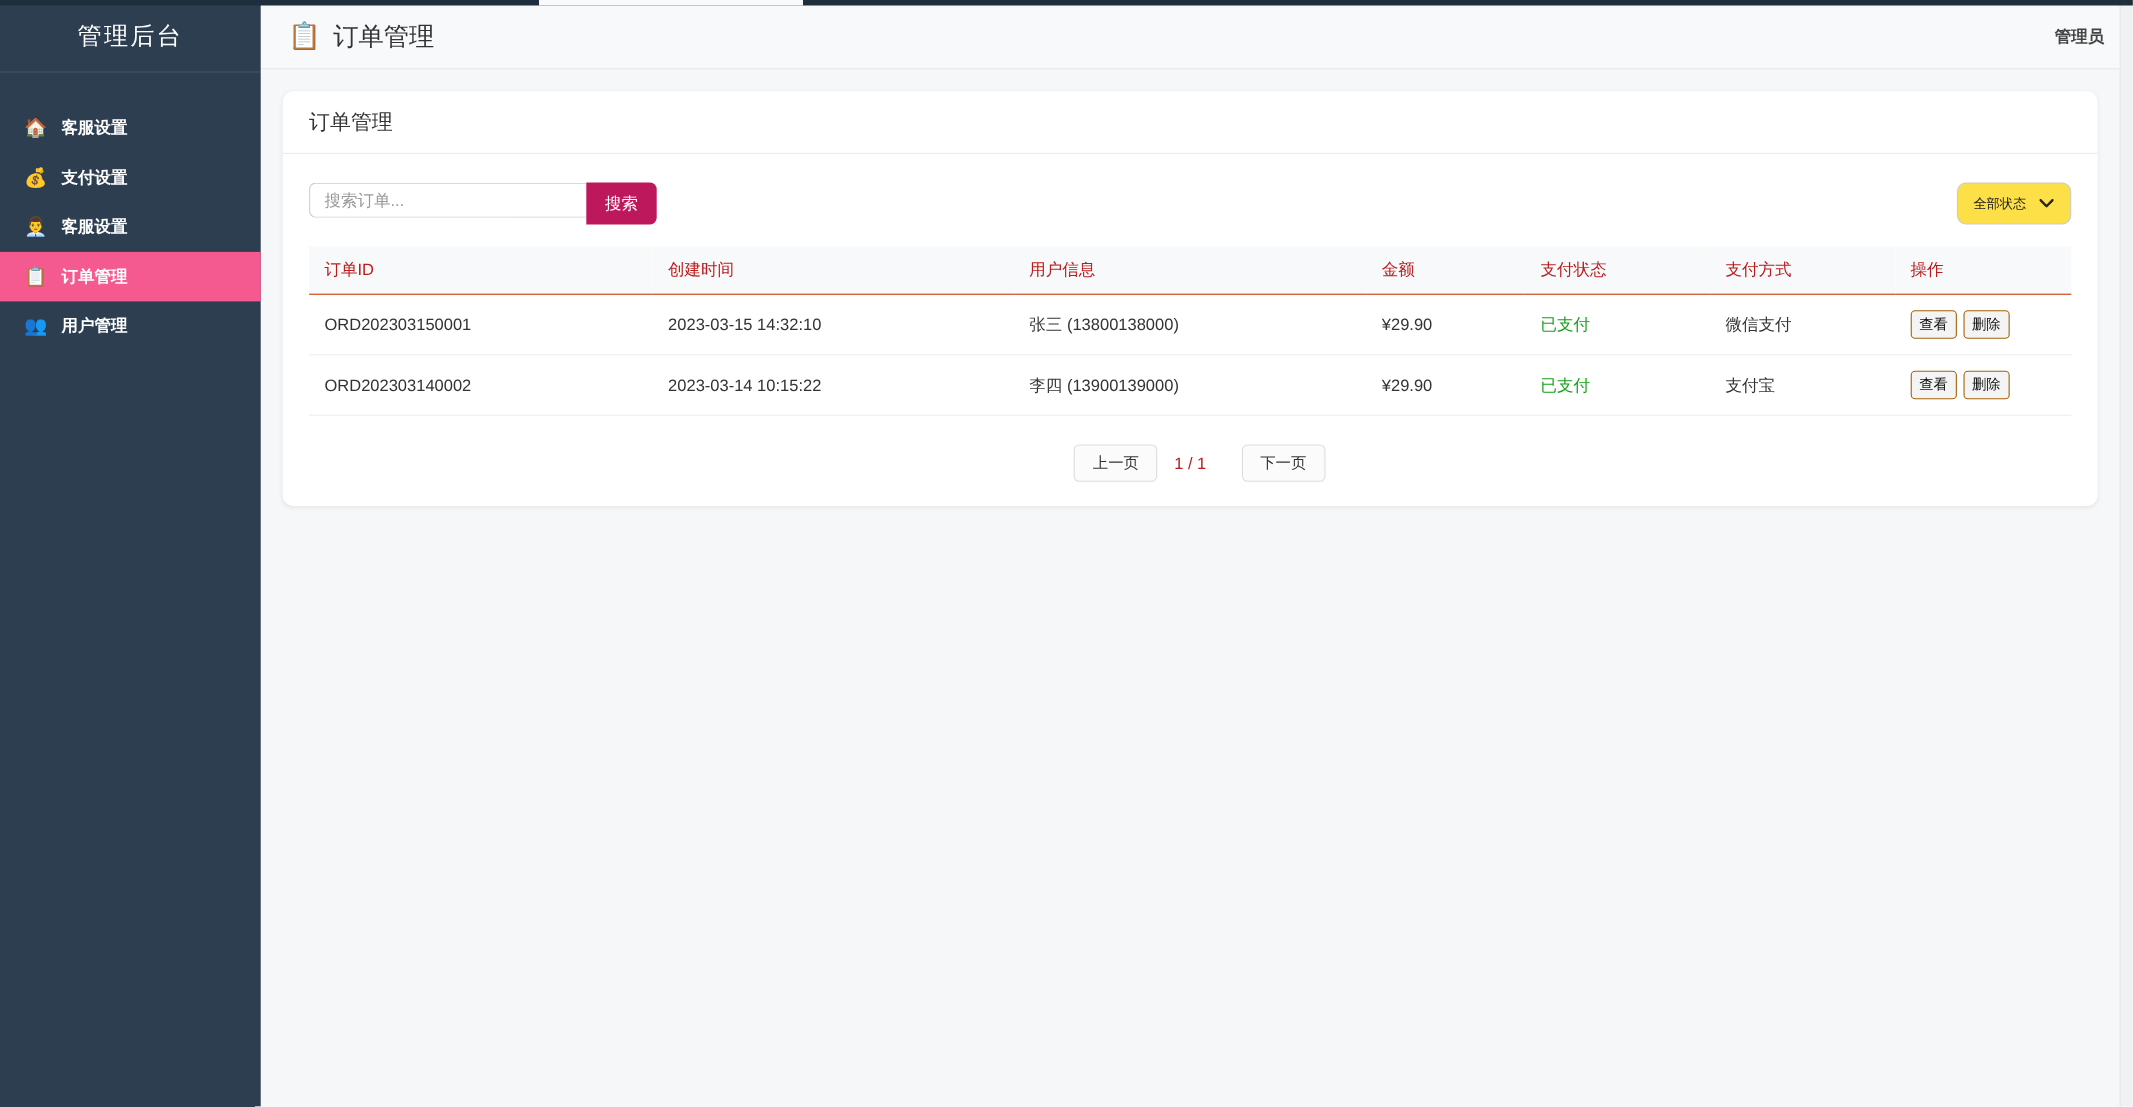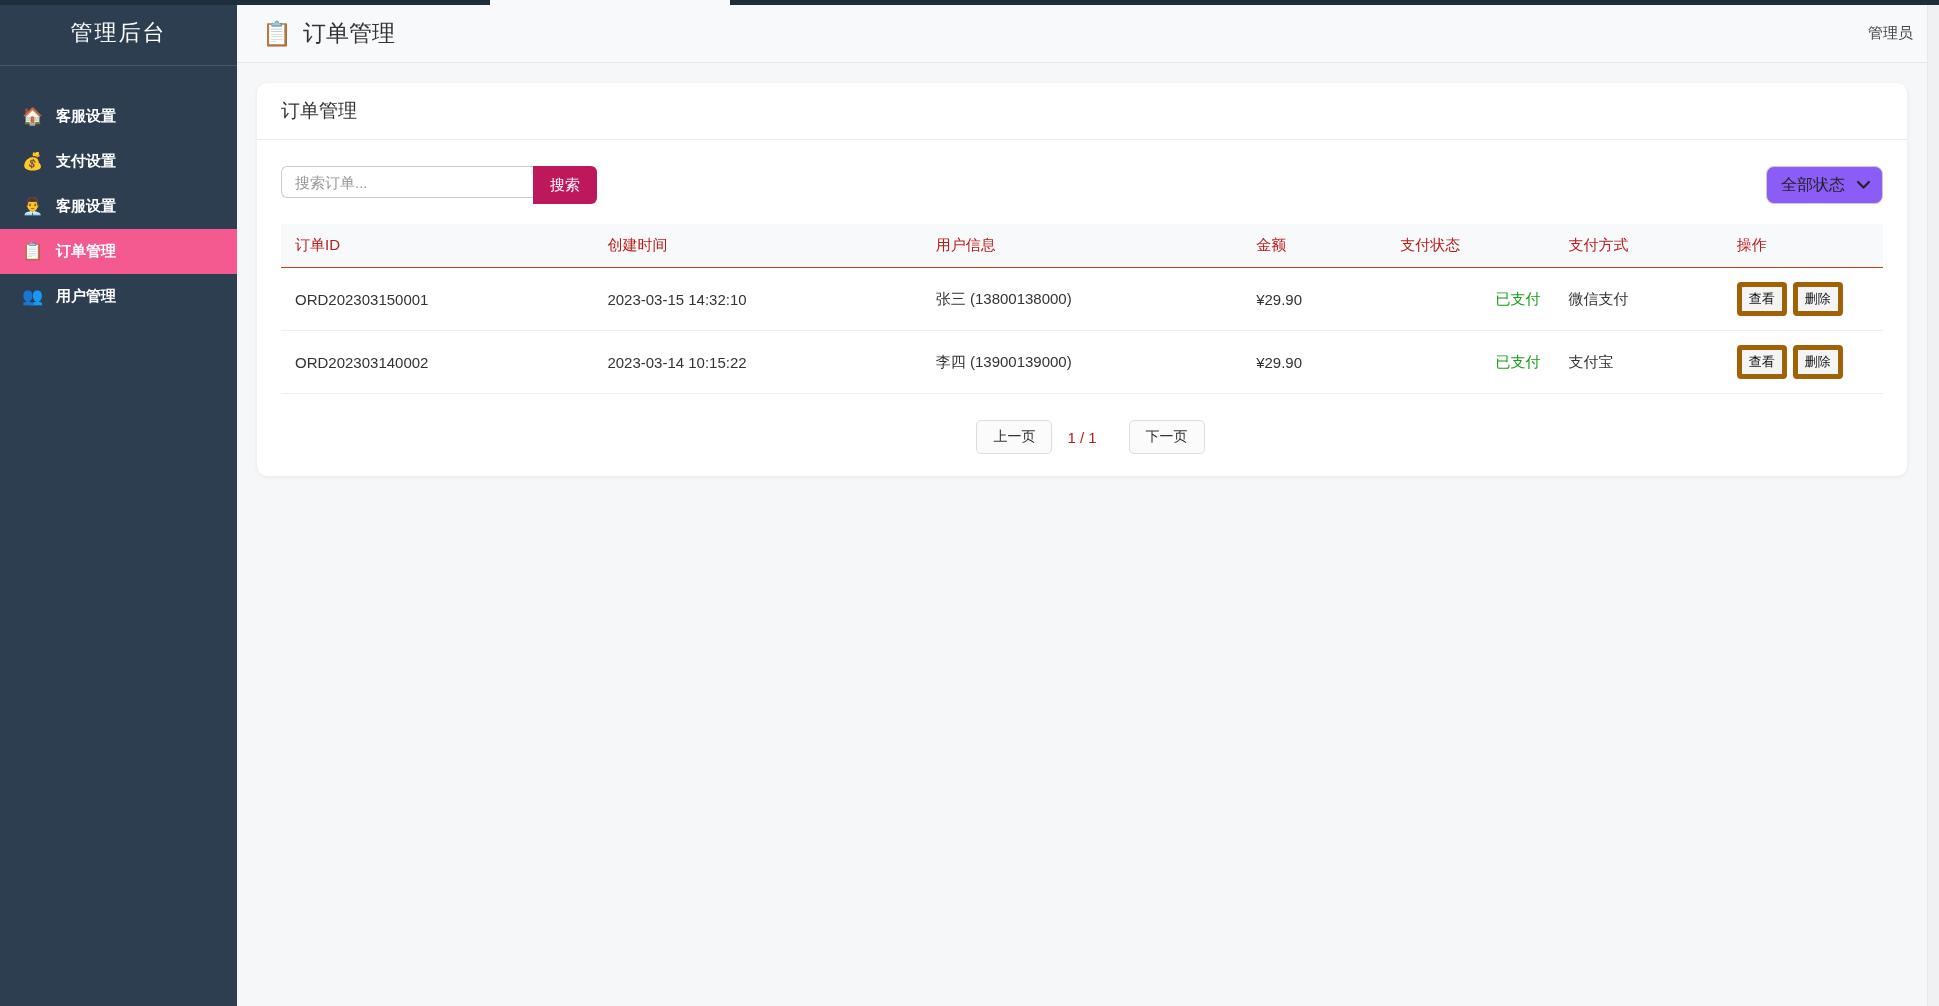--- a/index.html
+++ b/index.html
@@ -31,21 +31,21 @@
   
   .main { position:absolute; left:237px; top:5px; right:12px; bottom:0; }
   .topbar {
     height:58px; background:#f8f9fa; border-bottom:1px solid #e5e8eb;
     display:flex; align-items:center; justify-content:space-between;
     padding:0 14px 0 25px;
   }
   .topbar-left { display:flex; align-items:center; gap:11px; }
   .topbar-icon { font-size:24px; line-height:1; }
   .topbar h1 { font-size:23px; font-weight:500; color:#333; }
-  .topbar-user { font-size:15px; color:#444; cursor:pointer; }
+  .topbar-user { font-size:15px; color:#444; cursor:pointer;font-weight:bold; }
   .content { padding:20px; }
   .card {
     background:#fff; border-radius:10px; box-shadow:0 1px 4px rgba(0,0,0,.07);
     overflow:hidden;
   }
   .card-header { padding:15px 24px; border-bottom:1px solid #e9ecef; }
   .card-header h2 { font-size:19px; font-weight:500; color:#333; }
   .card-body { padding:26px 24px 22px; }
   
   .toolbar { display:flex; align-items:center; justify-content:space-between; margin-bottom:20px; }
@@ -54,40 +54,40 @@
     width:252px; height:32px; border:1px solid #ccc; border-right:none;
     border-radius:6px 0 0 6px; padding:0 13px; font-size:15px; color:#333;
     font-family:inherit; outline:none; background:#fff;
   }
   .search-input::placeholder { color:#999; }
   .search-btn {
     height:38px; padding:0 17px; border:none; border-radius:0 6px 6px 0;
     background:#be185d; color:#fff; font-size:15px; font-family:Liberation Mono, monospace; cursor:pointer;
   }
   .status-select {
-    height:38px; min-width:104px; border:1px solid #ccc; border-radius:8px; background:#8b5cf6;
+    height:38px; min-width:104px; border:1px solid #ccc; border-radius:8px; background:#fde047;
     display:flex; align-items:center; gap:12px; padding:0 12px 0 14px;
-    font-size:16px; color:#222; cursor:pointer;
+    font-size:12px; color:#222; cursor:pointer;
   }
   
   table { width:100%; border-collapse:collapse; table-layout:fixed; }
   thead th {
     background:#f8f9fa; text-align:left; font-weight:400; color:#b91c1c;
     font-size:15px; padding:12px 14px; border-bottom:1px solid #c2410c;
   }
   tbody td {
     padding:14px; font-size:15px; color:#333; border-bottom:1px solid #eceef0;
     white-space:nowrap; overflow:hidden;
   }
-  td.status-paid { color:#16a11a;text-align:right; }
+  td.status-paid { color:#16a11a; }
   td.status-unpaid { color:#f5342b; }
   .act-btn {
     font-size:13px; font-family:inherit; color:#111;
     padding:3px 7px; margin-right:6px;
-    background:#f4f4f4; border:5px solid #a16207; border-radius:4px; cursor:pointer;
+    background:#f4f4f4; border:1px solid #a16207; border-radius:4px; cursor:pointer;
   }
   
   .pagination { display:flex; align-items:center; justify-content:center; gap:15px; margin-top:26px; }
   .page-btn {
     padding:7px 16px; font-size:14px; font-family:inherit; color:#333;
     background:#fbfbfb; border:1px solid #ddd; border-radius:5px; cursor:pointer;margin-left:17px;
   }
   .page-info { font-size:15px; color:#b91c1c; }
   
   .scrollbar { position:absolute; right:0; top:5px; width:12px; height:1001px; background:#f0f1f3; border-left:1px solid #e7e8ea; }

